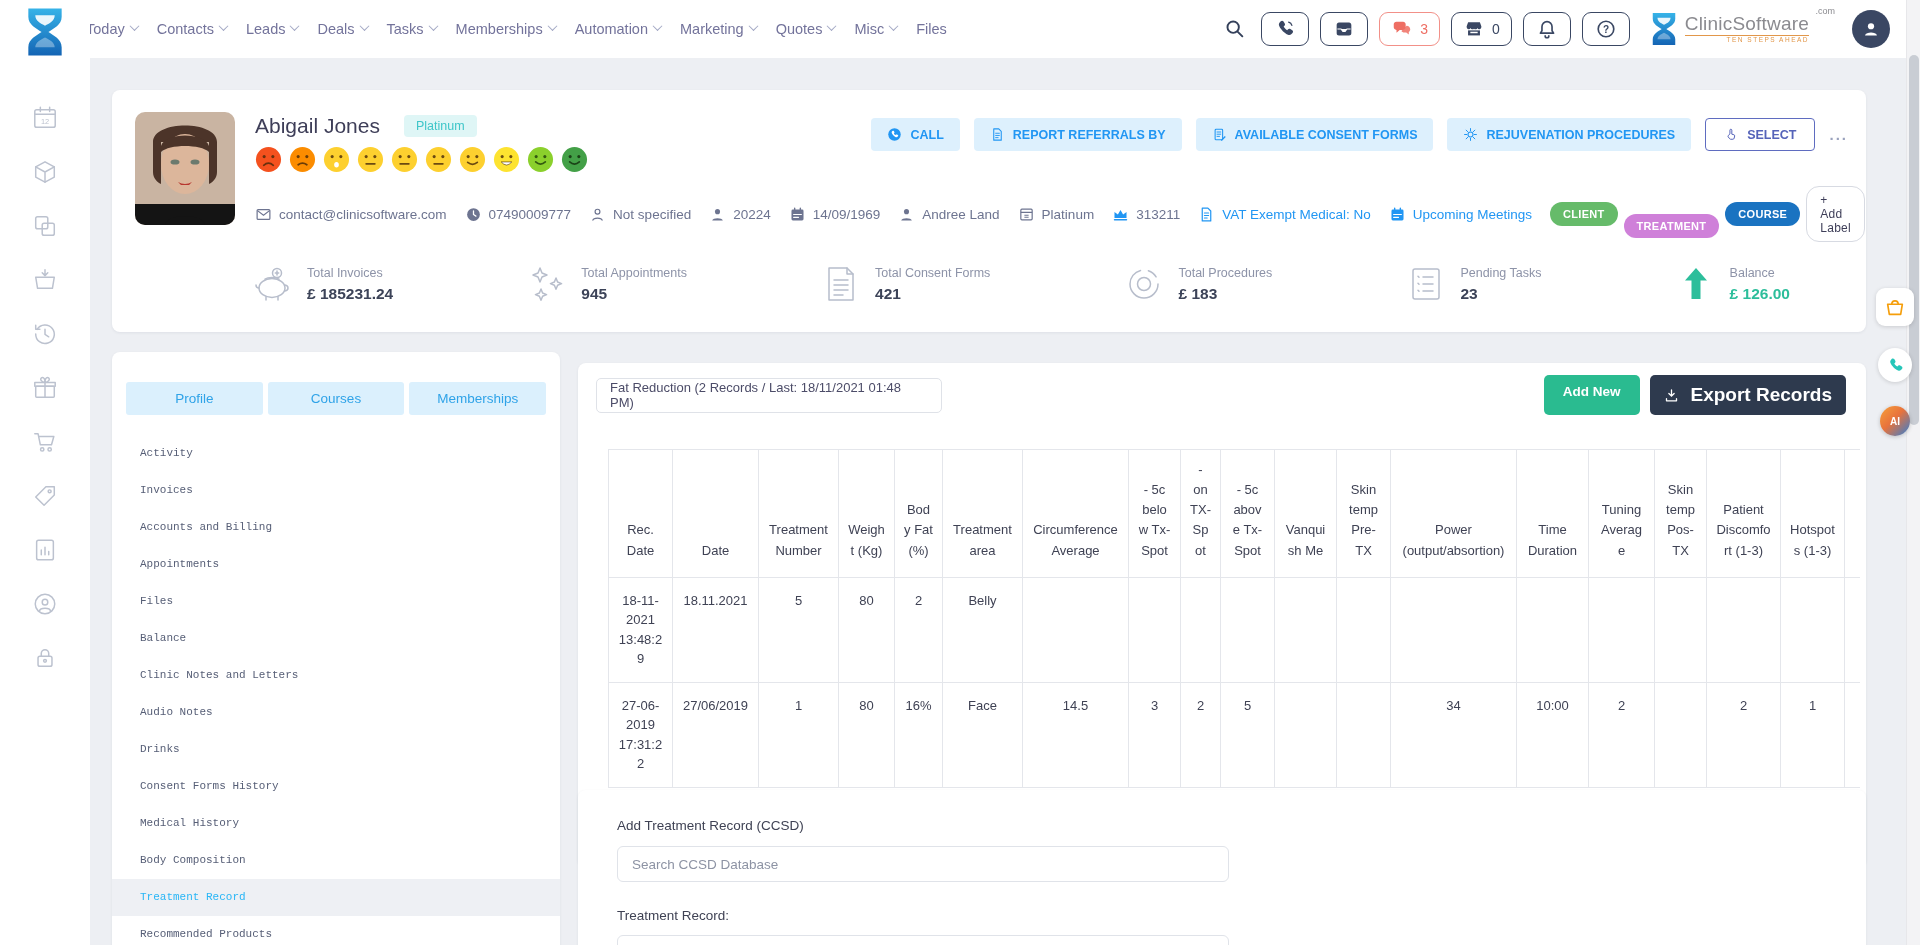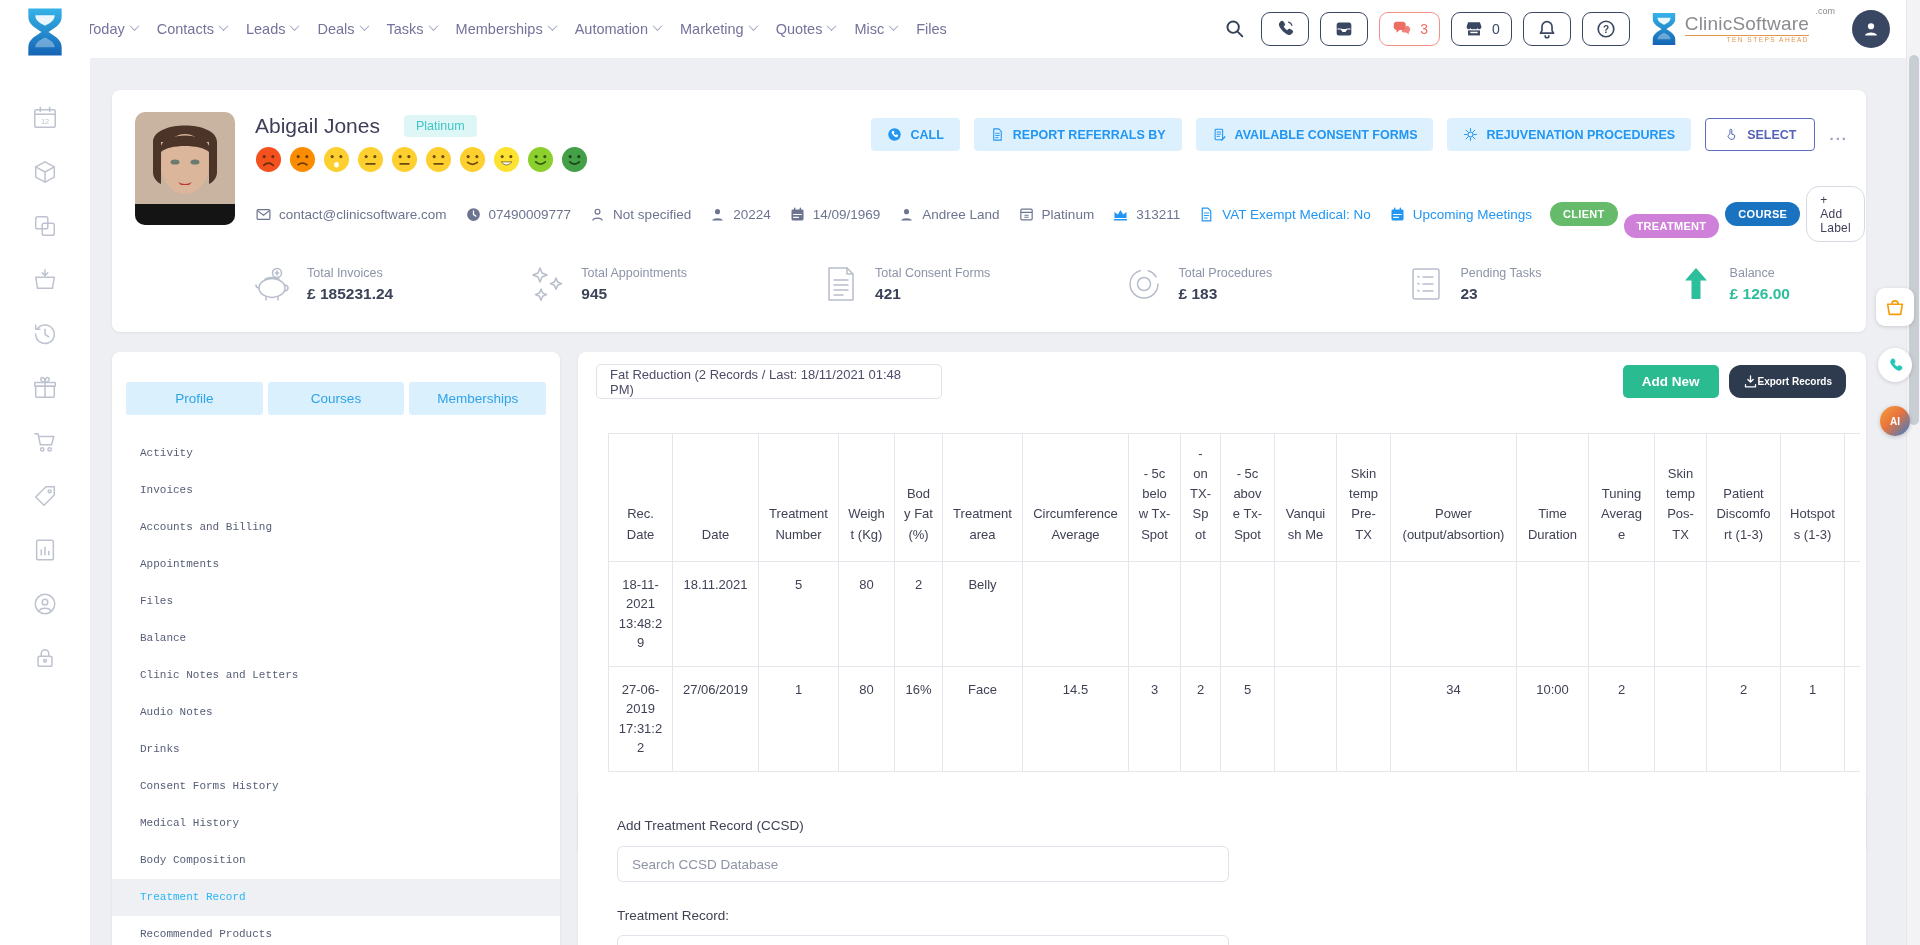--- a/index.html
+++ b/index.html
@@ -67,26 +67,26 @@
 
   
   #left-card { left:112px; top:352px; width:448px; height:620px; }
   .tabs { display:flex; gap:5px; margin:30px 14px 20px; }
   .tab { flex:1; background:#dbf0fd; color:#2fa3e8; text-align:center; font-size:13.5px; padding:9px 0; border-radius:3px; cursor:pointer; }
   .menu { }
   .menu-item { height:37px; line-height:37px; padding:0 28px; font-size:11px; color:#565e76; cursor:pointer; white-space:nowrap;font-family:Liberation Mono, monospace; }
   .menu-item.active { color:#29b6f6; background:#eef0f4; }
 
   
-  #records-card { left:578px; top:352px; width:1288px; height:504px; }
+  #records-card { left:578px; top:363px; width:1288px; height:504px; }
   .records-bar { display:flex; align-items:center; padding:12px 20px 0 18px; }
   .rec-select { width:346px; height:35px; border:1px solid #dfe2e8; border-radius:5px; display:flex; align-items:center; padding:0 13px; font-size:13px; color:#4c4c68; cursor:pointer; background:#fff; }
   .bar-btns { margin-left:auto; display:flex; gap:10px; }
   .btn-add { background:#2abb90; color:#fff; font-size:13.5px; font-weight:bold; padding:9px 19px; border-radius:5px; cursor:pointer; }
-  .btn-export { background:#2e3a4e; color:#fff; font-size:10px; font-weight:bold; padding:9px 14px; border-radius:12px; display:flex; align-items:center; gap:0; cursor:pointer; }
+  .btn-export { background:#2e3a4e; color:#fff; font-size:19px; font-weight:bold; padding:9px 14px; border-radius:5px; display:flex; align-items:center; gap:12px; cursor:pointer; }
   .btn-export svg { width:15px; height:15px; }
   .table-wrap { margin:34px 0 0 30px; width:1252px; overflow:hidden; }
   table.rec { border-collapse:collapse; table-layout:fixed; width:1280px; }
   table.rec th, table.rec td { border:1px solid #e4e6eb; font-weight:normal; text-align:center; font-size:13px; color:#3f4254; word-wrap:break-word; }
   table.rec th { vertical-align:bottom; padding:10px 9px 16px; height:100px; line-height:1.55; }
   table.rec td { vertical-align:top; padding:13px 9px; line-height:1.5; }
   tr.r1 td { height:86px; }
   tr.r2 td { height:96px; }
   .h-scroll { margin:22px 0 0 30px; width:1252px; height:9px; background:#eceef1; border-radius:5px; position:relative; cursor:pointer; }
   .h-thumb { position:absolute; left:0; top:0; height:9px; width:63%; background:#9aa0a9; border-radius:5px; }

